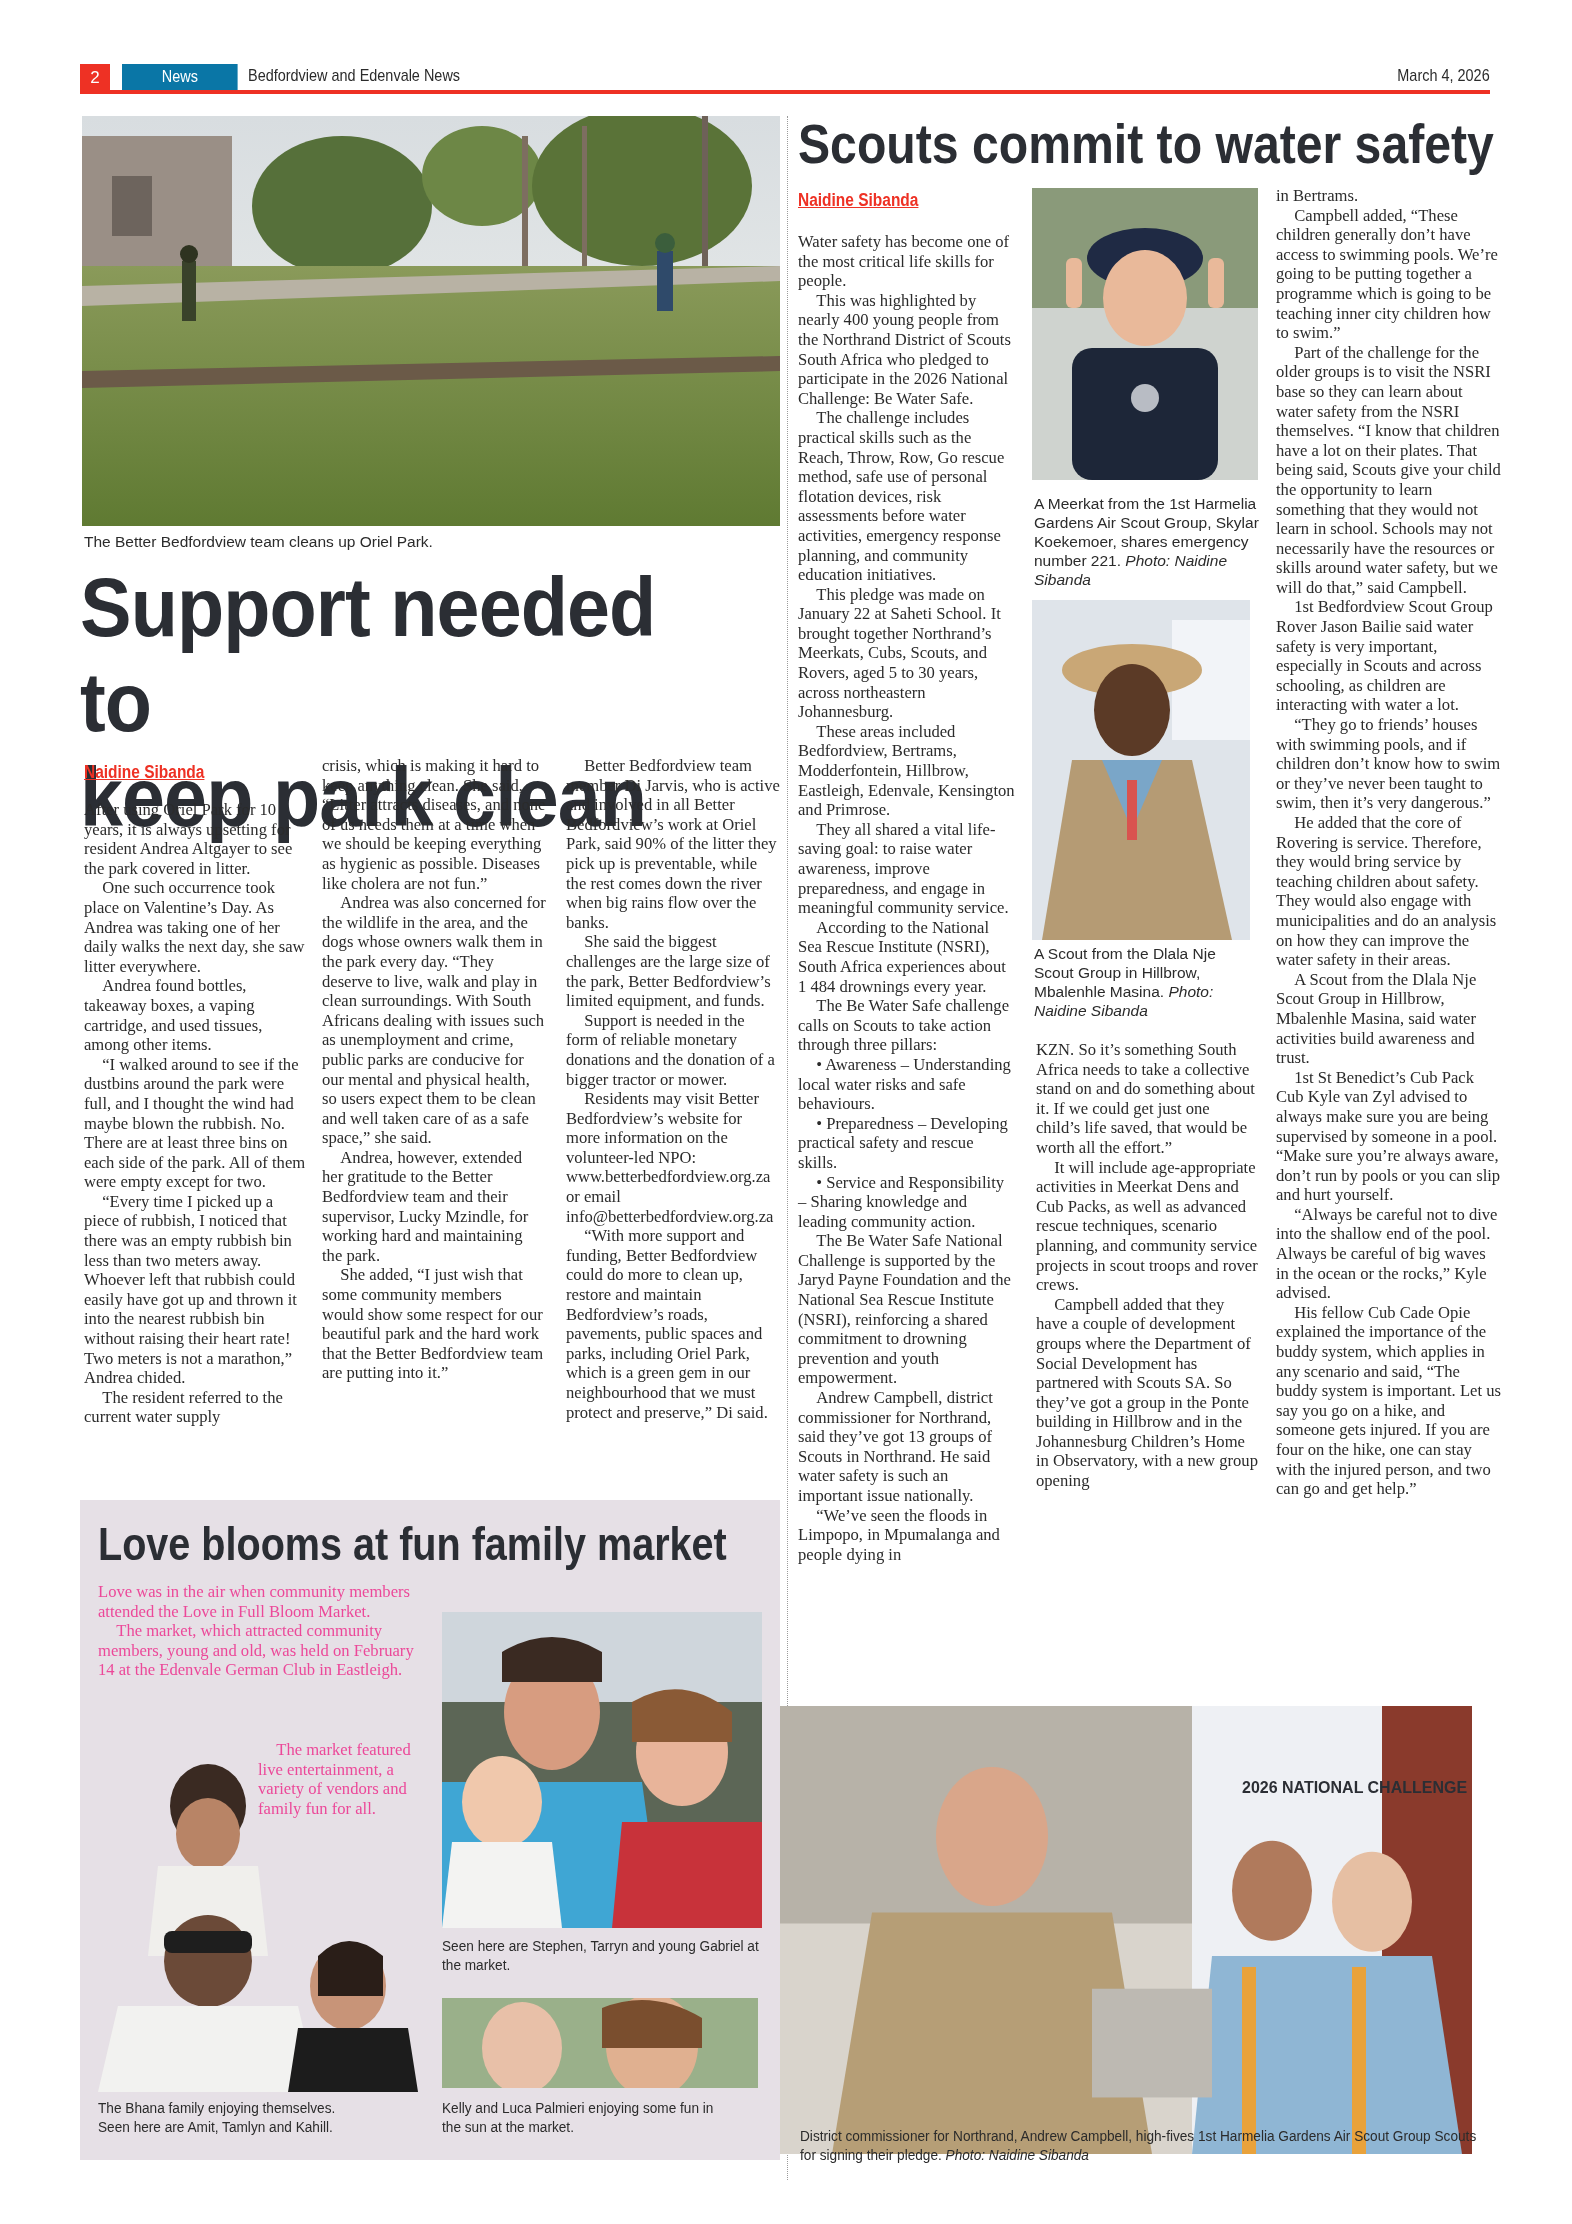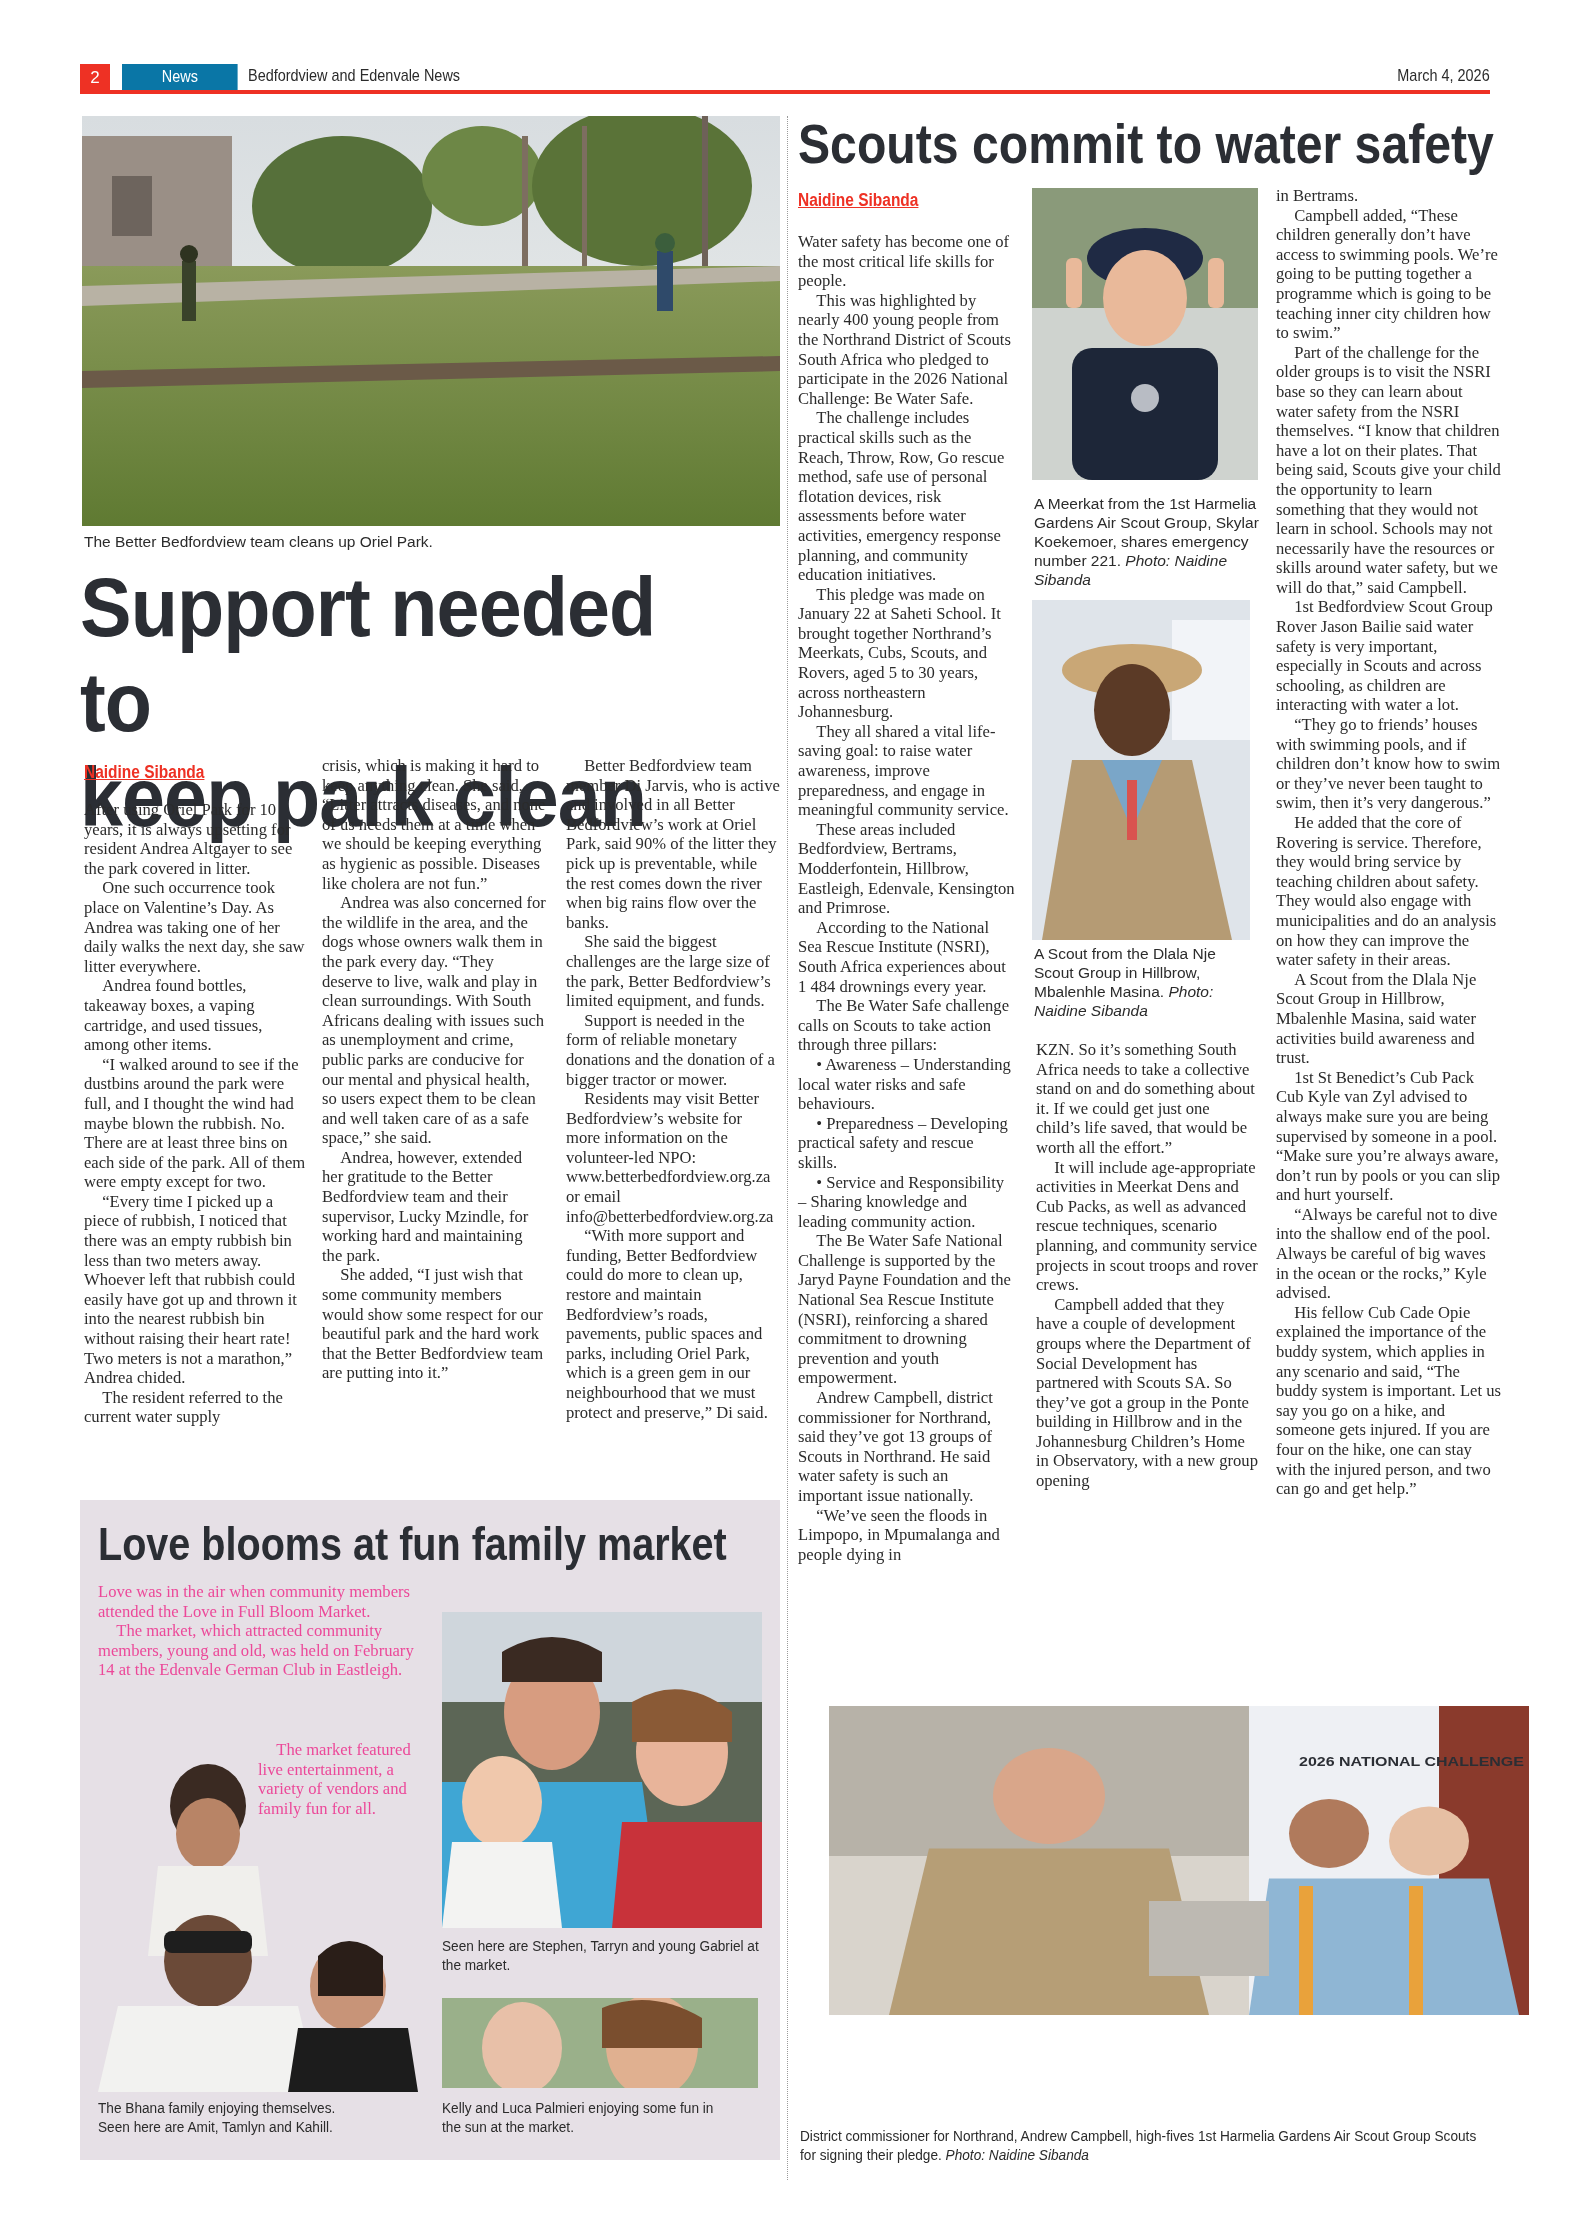--- a/index.html
+++ b/index.html
@@ -125,22 +125,22 @@
 <div class="vrule" style="left:787px;top:116px;height:2064px;"></div>
 
 <h1 class="hl-scouts">Scouts commit to water safety</h1>
 <div class="byline" style="left:798px;top:190px;">Naidine Sibanda</div>
 
 <div class="col" style="left:798px;top:232px;width:218px;">
   <p>Water safety has become one of the most critical life skills for people.</p>
   <p>This was highlighted by nearly 400 young people from the Northrand District of Scouts South Africa who pledged to participate in the 2026 National Challenge: Be Water Safe.</p>
   <p>The challenge includes practical skills such as the Reach, Throw, Row, Go rescue method, safe use of personal flotation devices, risk assessments before water activities, emergency response planning, and community education initiatives.</p>
   <p>This pledge was made on January 22 at Saheti School. It brought together Northrand’s Meerkats, Cubs, Scouts, and Rovers, aged 5 to 30 years, across northeastern Johannesburg.</p>
+  <p>These areas included Bedfordview, Bertrams, Modderfontein, Hillbrow, Eastleigh, Edenvale, Kensington and Primrose.</p>
   <p>They all shared a vital life-saving goal: to raise water awareness, improve preparedness, and engage in meaningful community service.</p>
-  <p>These areas included Bedfordview, Bertrams, Modderfontein, Hillbrow, Eastleigh, Edenvale, Kensington and Primrose.</p>
   <p>According to the National Sea Rescue Institute (NSRI), South Africa experiences about 1 484 drownings every year.</p>
   <p>The Be Water Safe challenge calls on Scouts to take action through three pillars:</p>
   <p>• Awareness – Understanding local water risks and safe behaviours.</p>
   <p>• Preparedness – Developing practical safety and rescue skills.</p>
   <p>• Service and Responsibility – Sharing knowledge and leading community action.</p>
   <p>The Be Water Safe National Challenge is supported by the Jaryd Payne Foundation and the National Sea Rescue Institute (NSRI), reinforcing a shared commitment to drowning prevention and youth empowerment.</p>
   <p>Andrew Campbell, district commissioner for Northrand, said they’ve got 13 groups of Scouts in Northrand. He said water safety is such an important issue nationally.</p>
   <p>“We’ve seen the floods in Limpopo, in Mpumalanga and people dying in</p>
 </div>
 
@@ -189,21 +189,21 @@
   <p>Part of the challenge for the older groups is to visit the NSRI base so they can learn about water safety from the NSRI themselves. “I know that children have a lot on their plates. That being said, Scouts give your child the opportunity to learn something that they would not learn in school. Schools may not necessarily have the resources or skills around water safety, but we will do that,” said Campbell.</p>
   <p>1st Bedfordview Scout Group Rover Jason Bailie said water safety is very important, especially in Scouts and across schooling, as children are interacting with water a lot.</p>
   <p>“They go to friends’ houses with swimming pools, and if children don’t know how to swim or they’ve never been taught to swim, then it’s very dangerous.”</p>
   <p>He added that the core of Rovering is service. Therefore, they would bring service by teaching children about safety. They would also engage with municipalities and do an analysis on how they can improve the water safety in their areas.</p>
   <p>A Scout from the Dlala Nje Scout Group in Hillbrow, Mbalenhle Masina, said water activities build awareness and trust.</p>
   <p>1st St Benedict’s Cub Pack Cub Kyle van Zyl advised to always make sure you are being supervised by someone in a pool. “Make sure you’re always aware, don’t run by pools or you can slip and hurt yourself.</p>
   <p>“Always be careful not to dive into the shallow end of the pool. Always be careful of big waves in the ocean or the rocks,” Kyle advised.</p>
   <p>His fellow Cub Cade Opie explained the importance of the buddy system, which applies in any scenario and said, “The buddy system is important. Let us say you go on a hike, and someone gets injured. If you are four on the hike, one can stay with the injured person, and two can go and get help.”</p>
 </div>
 
-<div class="photo" style="left:829px;top:1706px;width:700px;height:309px;">
+<div class="photo" style="left:772px;top:1706px;width:700px;height:448px;">
   <svg viewBox="0 0 700 412" preserveAspectRatio="none">
     <rect width="700" height="412" fill="#d9d4cc"></rect>
     <rect x="0" y="0" width="420" height="200" fill="#b7b2a8"></rect>
     <rect x="420" y="0" width="280" height="412" fill="#eef0f4"></rect>
     <rect x="610" y="0" width="90" height="412" fill="#8a3a2c"></rect>
     <text x="470" y="80" font-family="Liberation Sans, sans-serif" font-size="16" font-weight="bold" fill="#2b2e34">2026 NATIONAL CHALLENGE</text>
     <ellipse cx="220" cy="120" rx="56" ry="64" fill="#d9a68a"></ellipse>
     <path d="M100 190 L340 190 L380 412 L60 412 Z" fill="#b69e76"></path>
     <ellipse cx="500" cy="170" rx="40" ry="46" fill="#b07a5c"></ellipse>
     <ellipse cx="600" cy="180" rx="40" ry="46" fill="#e6bfa3"></ellipse>

